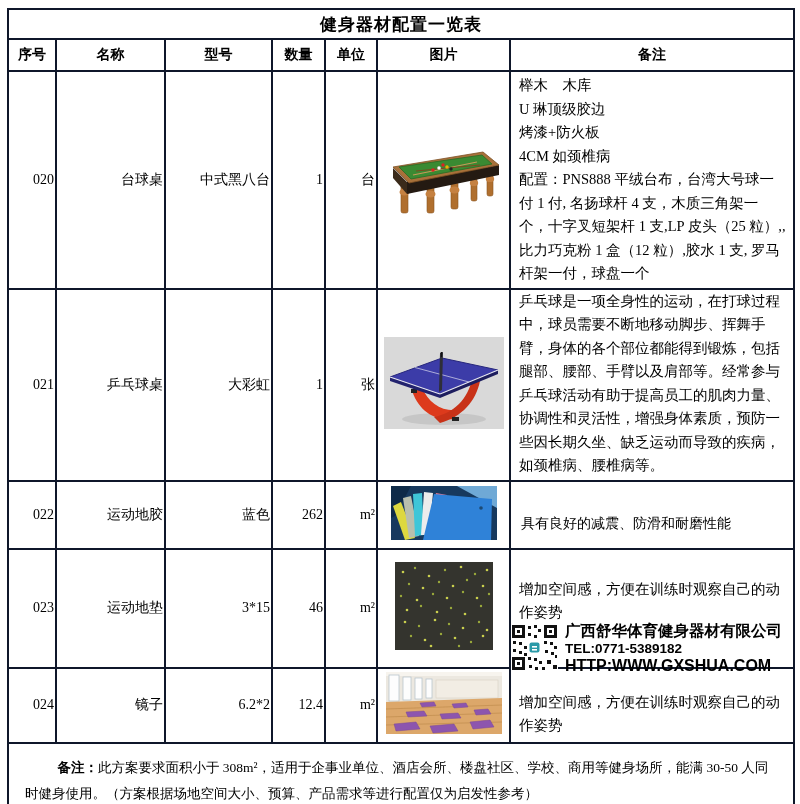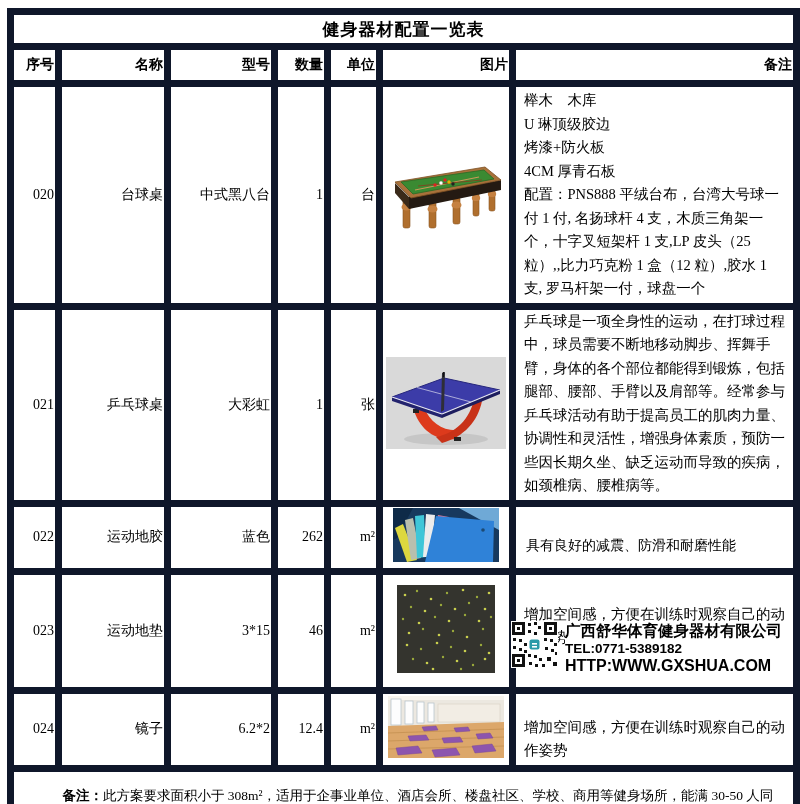--- a/index.html
+++ b/index.html
@@ -1,34 +1,34 @@
 <!DOCTYPE html>
 <html><head>
 <meta charset="utf-8">
 <style>
   html,body{margin:0;padding:0;background:#fff;}
   .page{position:relative;width:800px;height:804px;background:#fff;color:#000;
         font-family:"Liberation Serif","DejaVu Serif",serif;overflow:hidden;}
   table.main{position:absolute;left:7px;top:8px;width:786px;border-collapse:collapse;
         table-layout:fixed;border:2px solid #000;}
-  td,th{border:7px solid #0f172a;overflow:hidden;}
+  td,th{border:2px solid #0f172a;overflow:hidden;}
   .title-cell{height:26px;text-align:center;font-weight:bold;font-size:17px;letter-spacing:1px;}
-  th{height:28px;font-size:14px;font-weight:bold;text-align:right;}
+  th{height:28px;font-size:14px;font-weight:bold;text-align:center;}
   .cc{text-align:right;vertical-align:middle;font-size:14px;}
   .imgcell{text-align:center;vertical-align:middle;padding:0;}
   .remark{font-size:14.5px;line-height:23.5px;padding:2px 6px 2px 8px;vertical-align:top;text-align:left;}
   .remark-mid{font-size:14px;padding:20px 6px 2px 10px;vertical-align:middle;text-align:left;}
   .r23{padding-top:28px;}
   .r24{padding-top:22px;}
   .r21{padding-top:0;}
   .footer-cell{vertical-align:top;padding:7px 12px 0 12px;font-size:13.5px;line-height:26px;}
   .footer-cell p{margin:4px;text-indent:2.4em;}
   .footer-label{font-weight:bold;}
   .h020{height:214px;} .h021{height:190px;} .h022{height:68px;} .h023{height:119px;} .h024{height:75px;}
-  .stamp{position:absolute;left:511px;top:621px;display:flex;align-items:flex-start;gap:7px;
+  .stamp{position:absolute;left:511px;top:621px;display:flex;align-items:center;gap:7px;
          font-family:"Liberation Sans","DejaVu Sans",sans-serif;z-index:5;}
   .stamp-lines{display:flex;flex-direction:column;}
   .stamp-company{font-weight:bold;font-size:15.5px;line-height:19px;white-space:nowrap;}
   .stamp-tel{font-weight:bold;font-size:13.5px;line-height:17px;}
   .stamp-url{font-weight:bold;font-size:16px;line-height:17px;}
   svg{display:block;}
   .imgwrap{display:inline-block;}
 </style>
 </head>
 <body>
@@ -98,21 +98,21 @@
             <circle cx="56" cy="30" r="1.7" fill="#fff" stroke="#bbb" stroke-width="0.3"></circle>
             <circle cx="68" cy="31" r="1.7" fill="#222"></circle>
             <circle cx="50" cy="32" r="1.7" fill="#d22"></circle>
           </svg>
         </span>
       </td>
       <td class="remark">
         <div>榉木　木库</div>
         <div>U 琳顶级胶边</div>
         <div>烤漆+防火板</div>
-        <div>4CM 厚青石板</div>
+        <div>4CM 如颈椎病</div>
         <div>配置：PNS888 平绒台布，台湾大号球一付 1 付, 名扬球杆 4 支，木质三角架一个，十字叉短架杆 1 支,LP 皮头（25 粒）,,比力巧克粉 1 盒（12 粒）,胶水 1 支, 罗马杆架一付，球盘一个</div>
       </td>
     </tr>
 
     <tr class="h021">
       <td class="cc">021</td>
       <td class="cc">乒乓球桌</td>
       <td class="cc">大彩虹</td>
       <td class="cc">1</td>
       <td class="cc">张</td>

